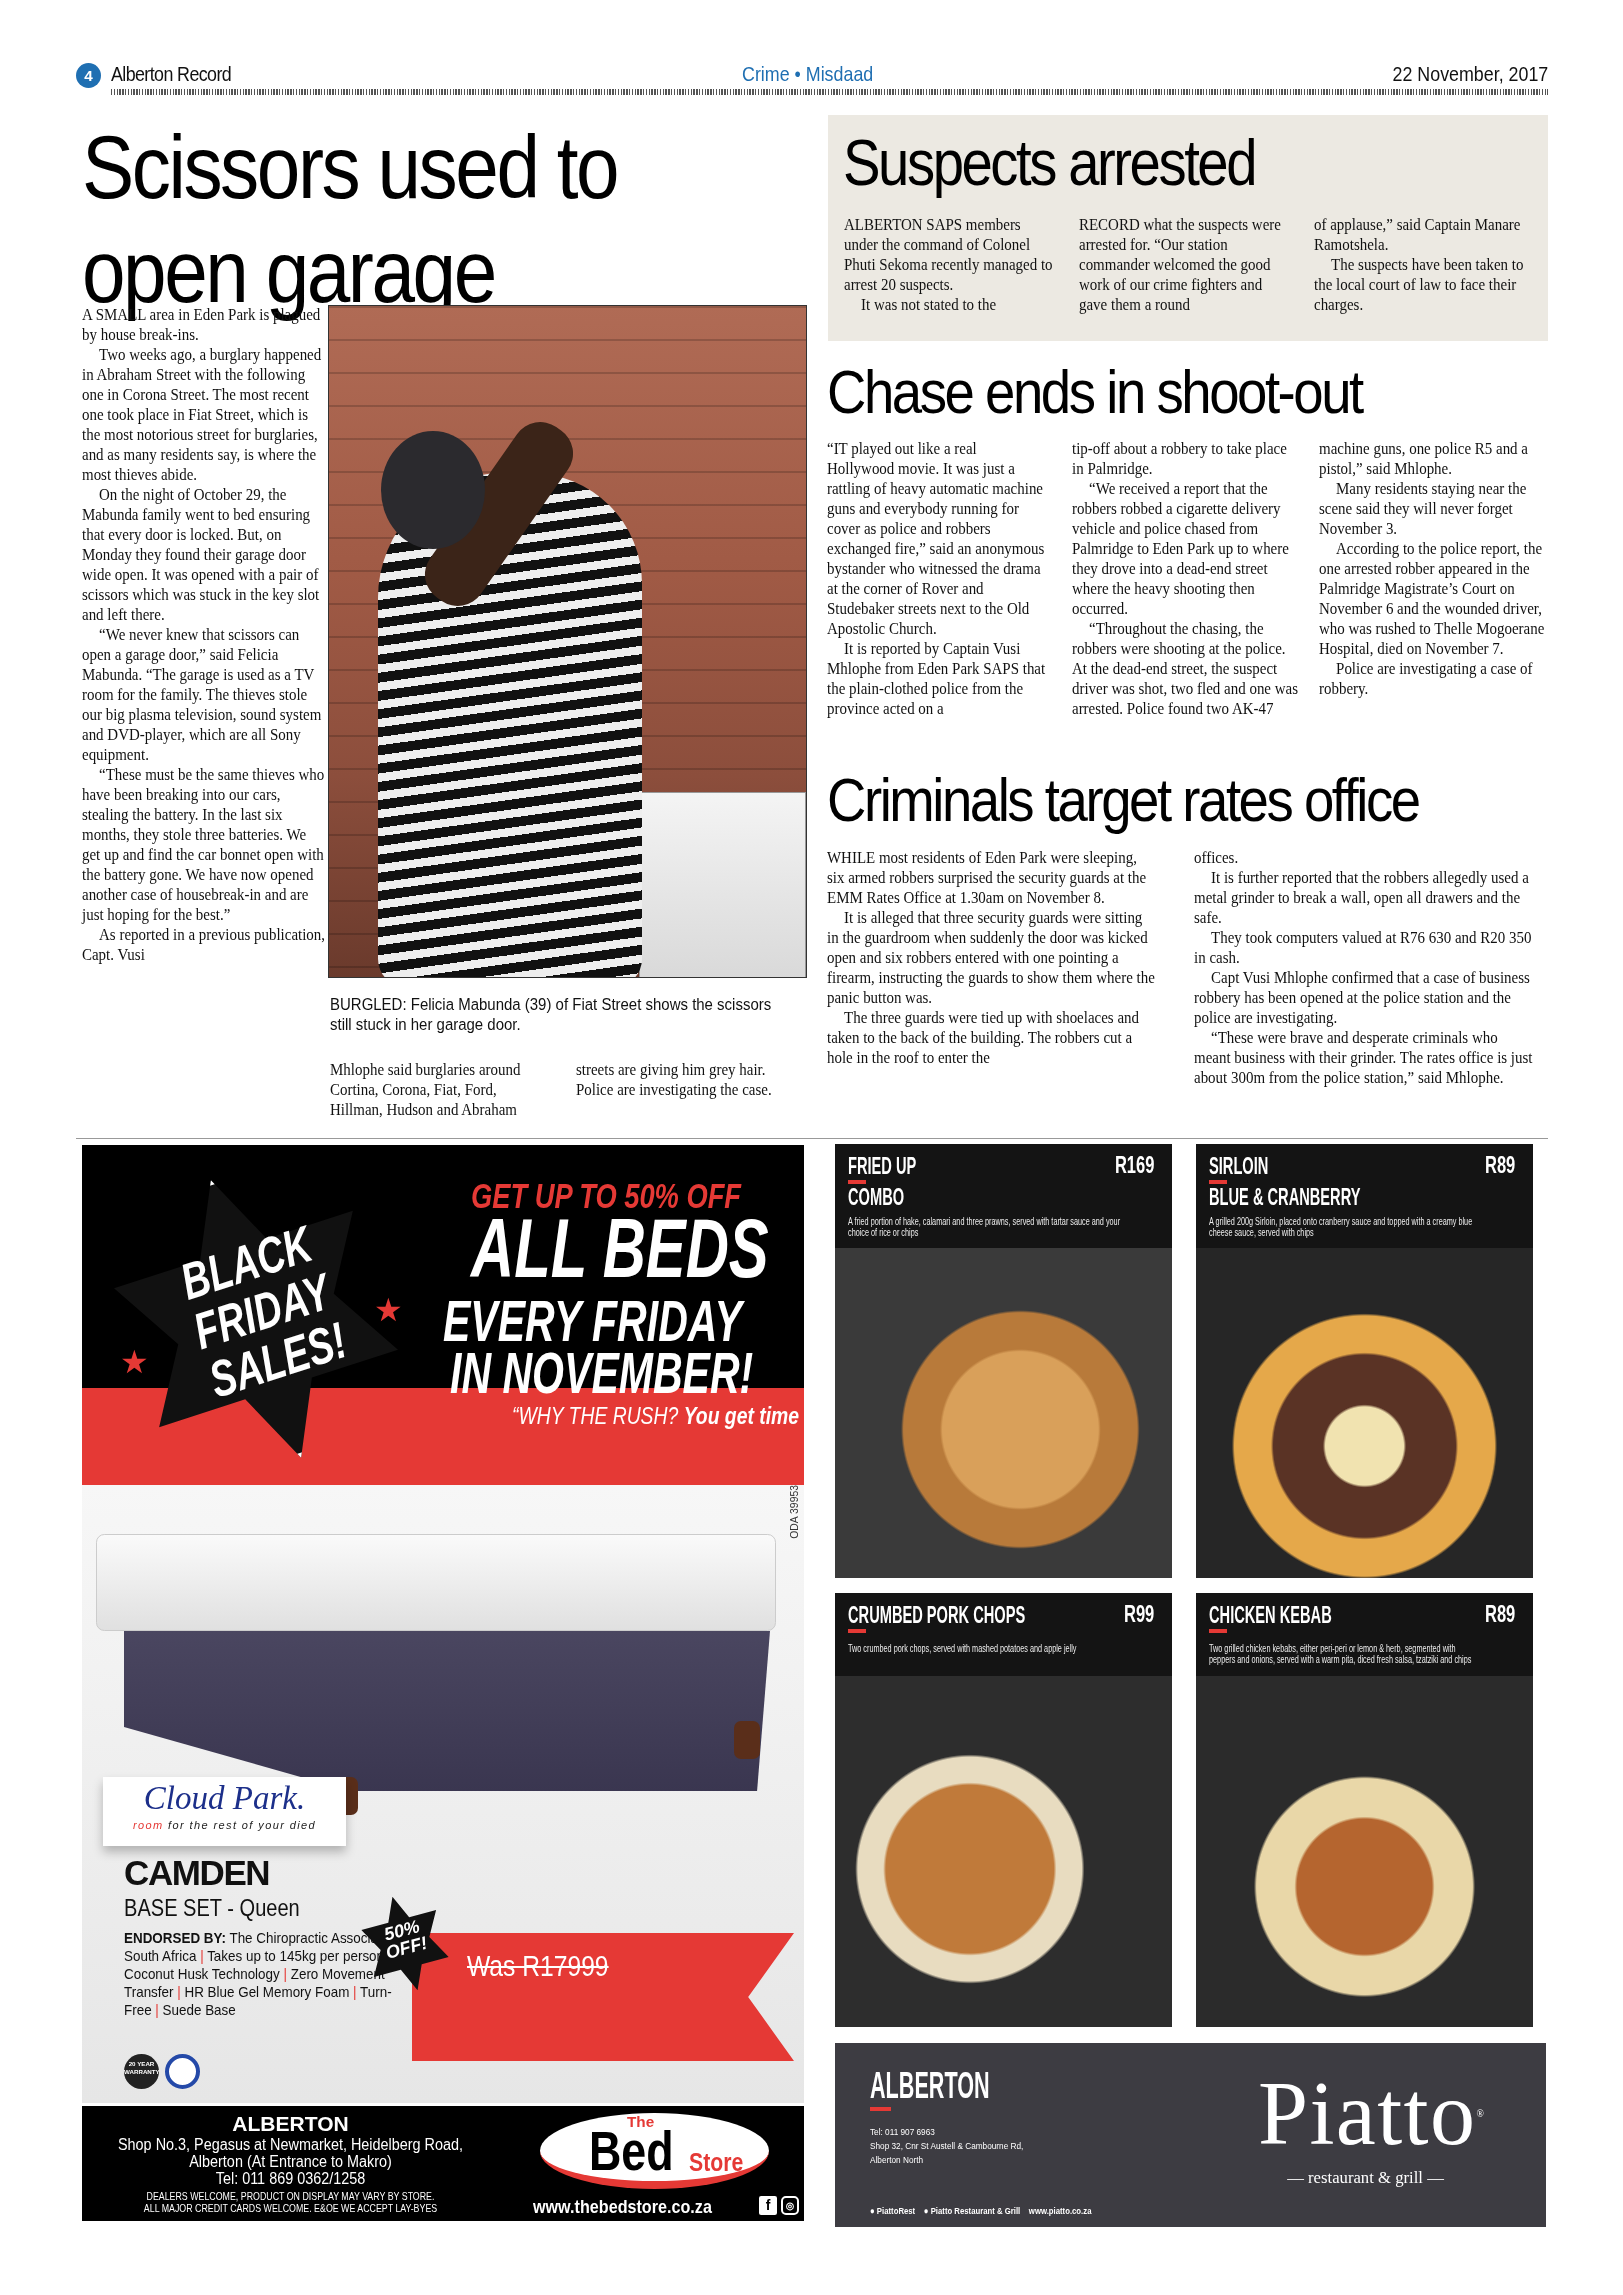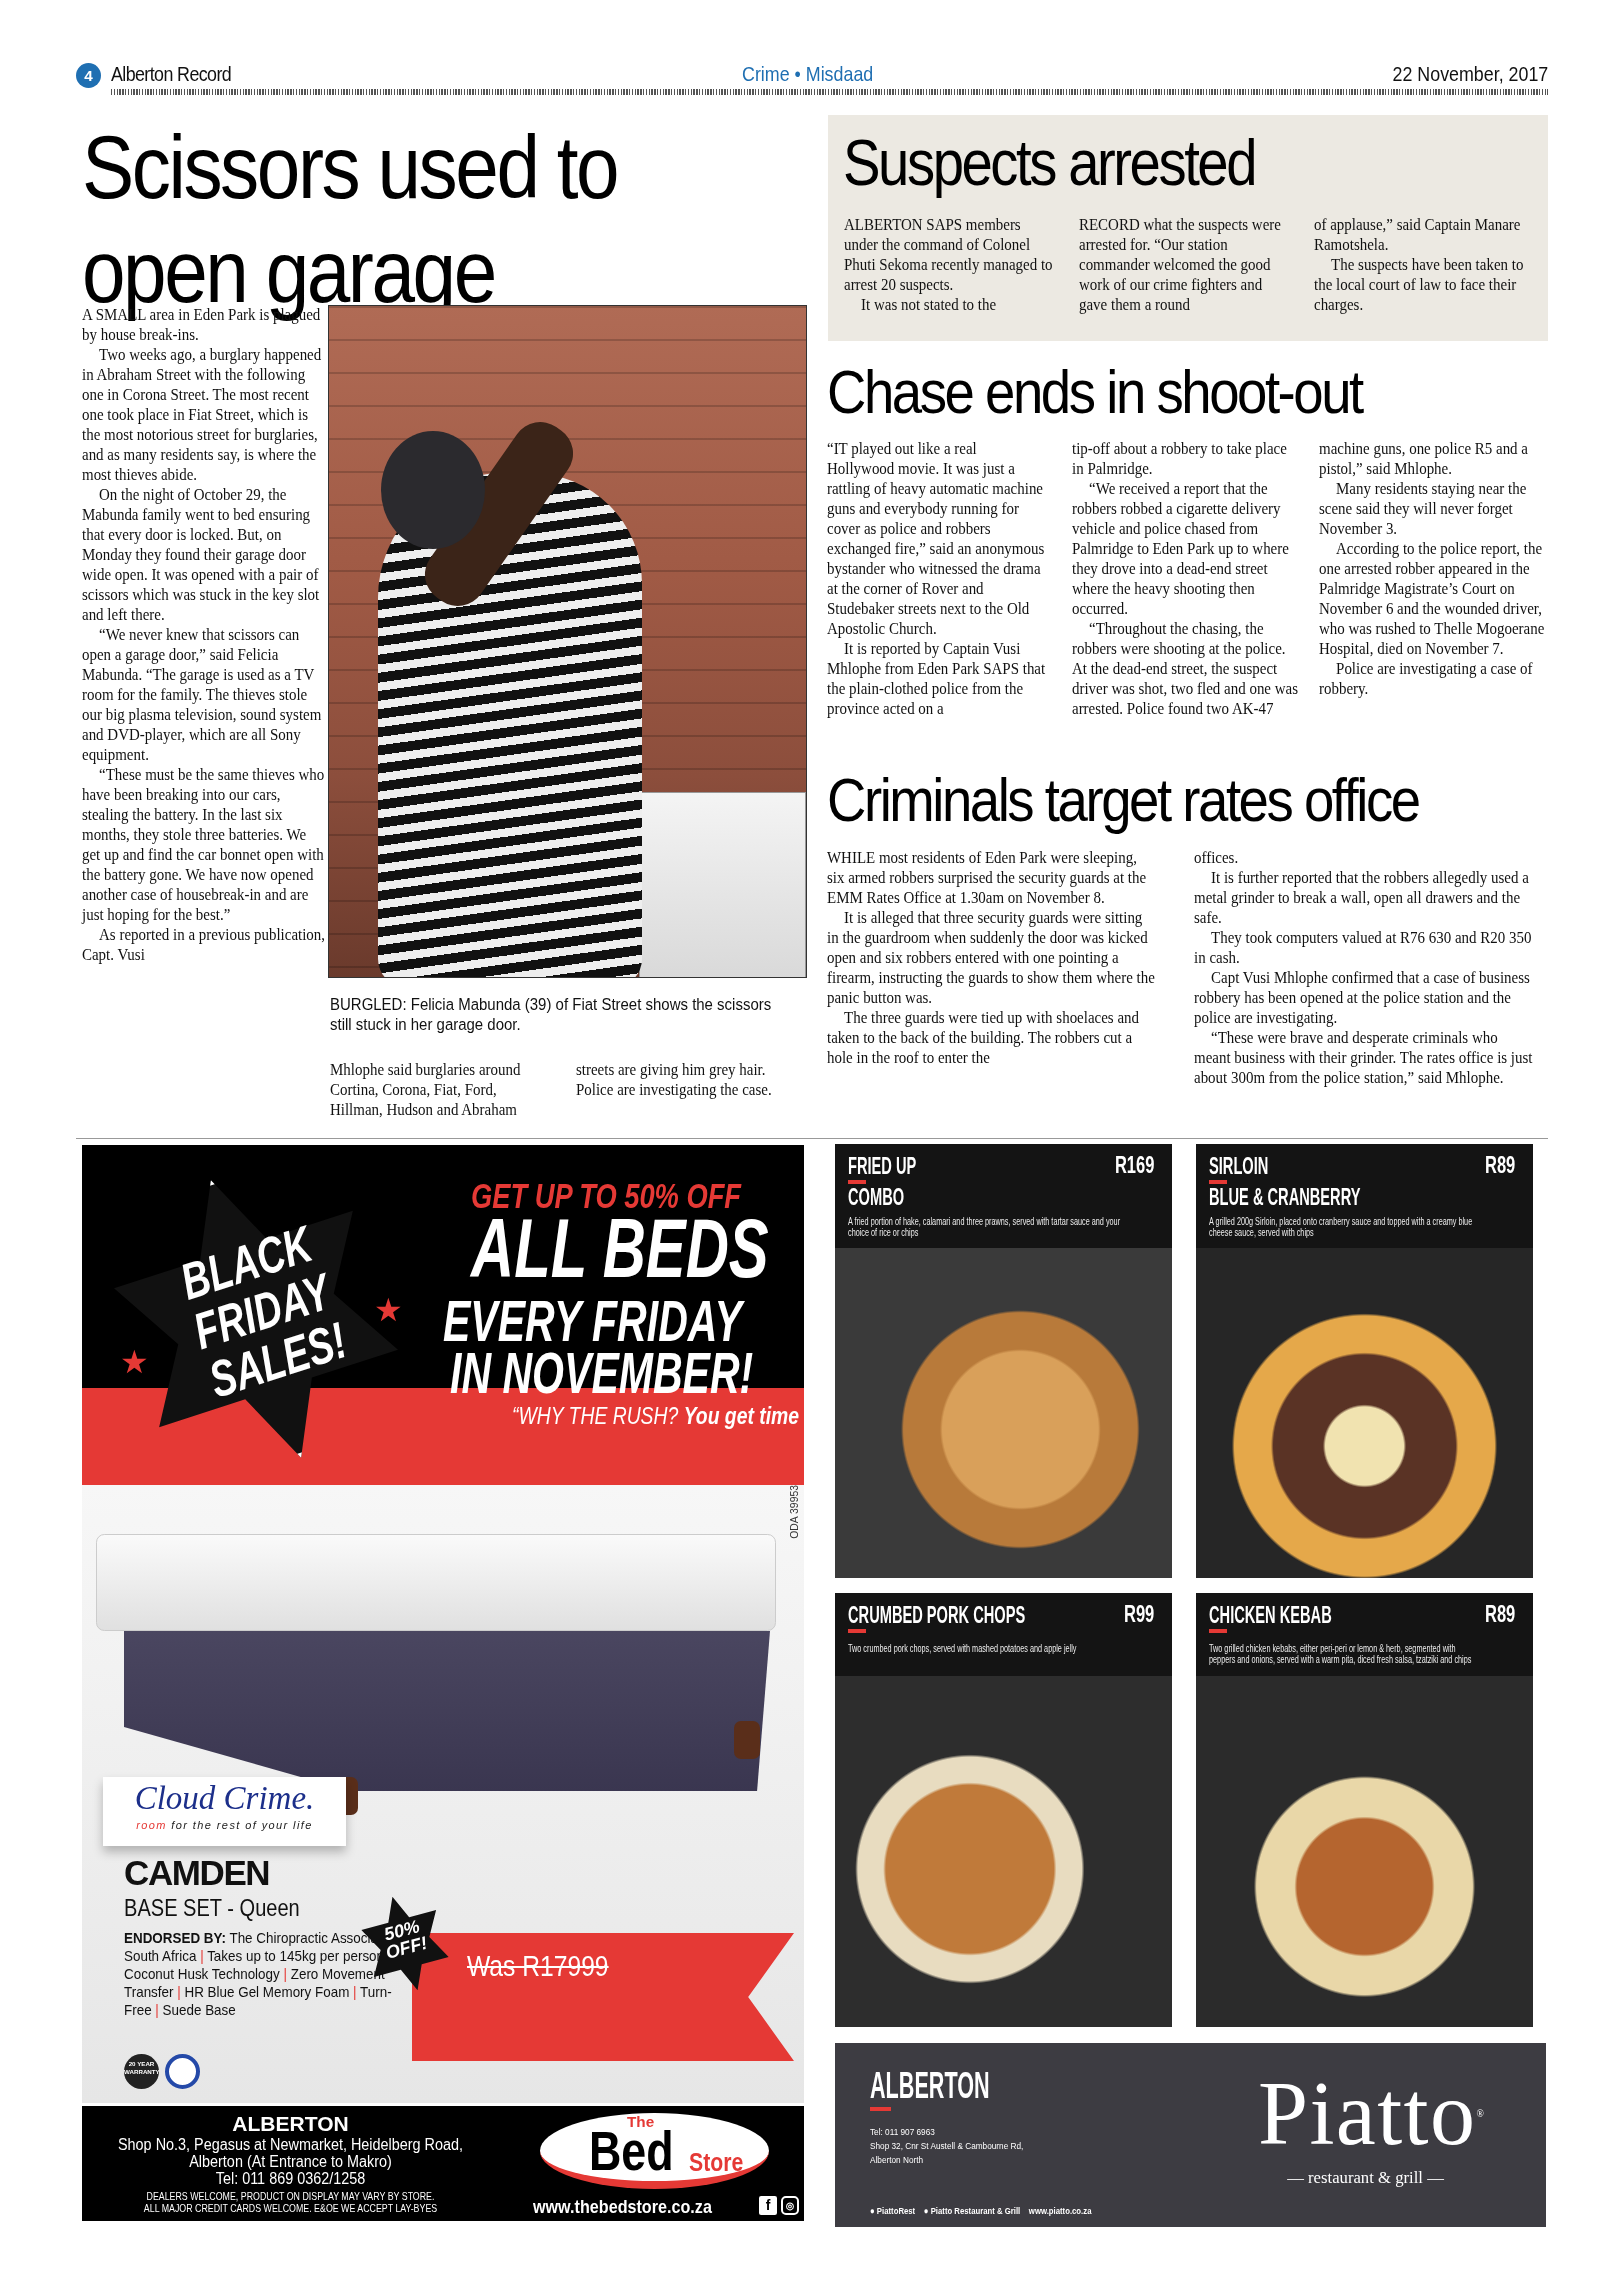--- a/index.html
+++ b/index.html
@@ -196,22 +196,22 @@
   <div class="everyfri" style="top:201px; left:368px;">IN NOVEMBER!</div>
   <div class="rush"><span>“WHY THE RUSH? </span><b>You get time to sleep on OUR DEALS!”</b></div>
   <div class="oda">ODA 39953</div>
 
   <div class="mattress"></div>
   <div class="base"></div>
   <div class="leg" style="left:250px; top:632px;"></div>
   <div class="leg" style="left:652px; top:576px;"></div>
 
   <div class="cloud9">
-    <div class="logo">Cloud Crime.</div>
-    <div class="tag"><span>room</span><em> for the rest of your life</em></div>
+    <div class="logo">Cloud Park.</div>
+    <div class="tag"><span>room</span><em> for the rest of your died</em></div>
   </div>
 
   <div class="camden">CAMDEN</div>
   <div class="baseset">BASE SET - Queen</div>
   <div class="endorsed">
     <b>ENDORSED BY:</b>
     <span>The Chiropractic Association of South Africa</span> <span class="sep">|</span>
     <span>Takes up to 145kg per person</span> <span class="sep">|</span>
     <span>Coconut Husk Technology</span> <span class="sep">|</span>
     <span>Zero Movement Transfer</span> <span class="sep">|</span>

